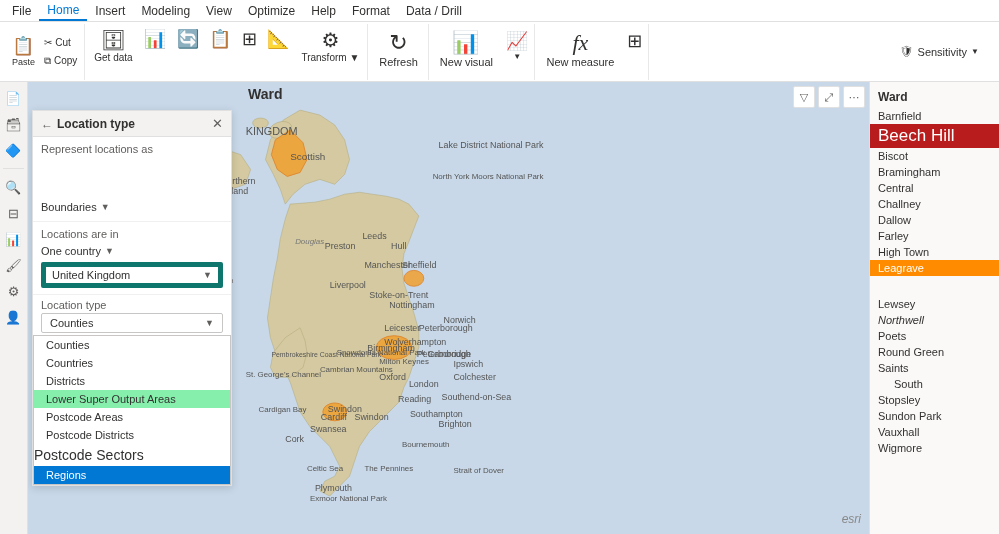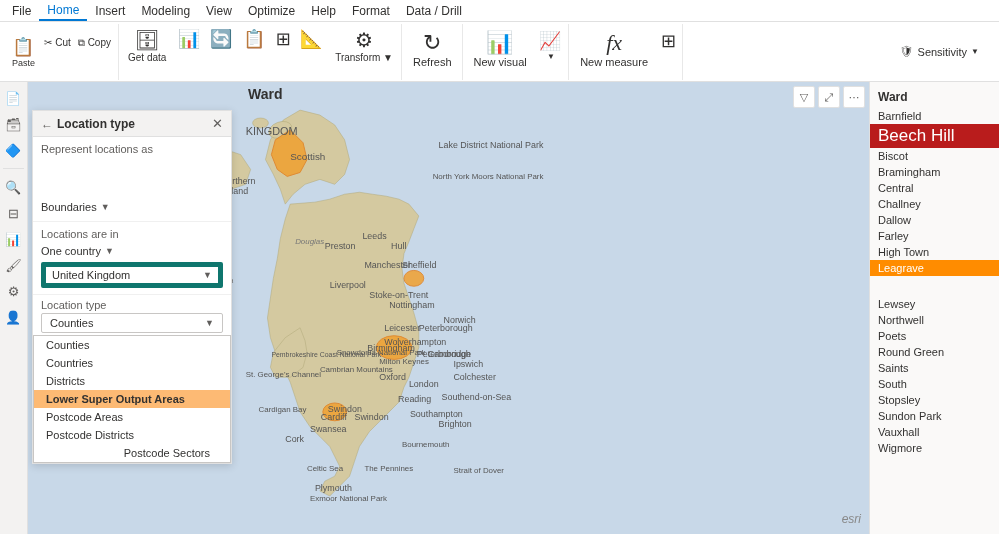--- a/index.html
+++ b/index.html
@@ -23,21 +23,21 @@
 </div>
 
 <div style="display:flex; align-items:center; height:60px; background:#fff; border-bottom:1px solid #e0e0e0; padding:0 4px; gap:1px;">
 
   <div style="display:flex; flex-direction:column; gap:1px; padding:2px 4px; border-right:1px solid #e8e8e8; height:56px; justify-content:center; align-items:center;">
     <div style="display:flex; gap:2px;">
       <button style="display:flex;flex-direction:column;align-items:center;border:none;background:none;cursor:pointer;padding:2px 4px;font-size:10px;color:#323130;">
         <span style="font-size:18px;">📋</span>
         <span style="font-size:9px;">Paste</span>
       </button>
-      <div style="display:flex;flex-direction:row;gap:1px;justify-content:center;">
+      <div style="display:flex;flex-direction:column;gap:1px;justify-content:center;">
         <button style="display:flex;align-items:center;border:none;background:none;cursor:pointer;padding:1px 3px;font-size:10px;color:#323130;height:18px;">✂ Cut</button>
         <button style="display:flex;align-items:center;border:none;background:none;cursor:pointer;padding:1px 3px;font-size:10px;color:#323130;height:18px;">⧉ Copy</button>
       </div>
     </div>
   </div>
 
   <div style="display:flex; align-items:center; padding:0 2px; border-right:1px solid #e8e8e8; height:56px; gap:2px;">
     <button style="display:flex;flex-direction:column;align-items:center;border:none;background:none;cursor:pointer;padding:2px 6px;height:52px;font-size:10px;color:#323130;">
       <span style="font-size:20px;">🗄</span>
       <span style="display:flex;align-items:center;gap:1px;font-size:10px;">Get data</span>
@@ -230,24 +230,25 @@
 
       <div style="display:flex;align-items:center;justify-content:space-between;padding:3px 8px;margin:0 8px 2px 8px;border:1px solid #c8c6c4;border-radius:2px;background:#fff;cursor:pointer;">
         <span style="font-size:11px;color:#323130;">Counties</span>
         <span style="font-size:9px;color:#605e5c;">▼</span>
       </div>
 
       <div style="border:1px solid #c8c6c4;margin:0;background:#fff;">
         <div style="padding:3px 12px;cursor:pointer;font-size:11px;color:#323130;">Counties</div>
         <div style="padding:3px 12px;cursor:pointer;font-size:11px;color:#323130;">Countries</div>
         <div style="padding:3px 12px;cursor:pointer;font-size:11px;color:#323130;">Districts</div>
-        <div style="padding:3px 12px;cursor:pointer;font-size:11px;color:#323130;background:#fdba74;font-weight:bold;">Lower Super Output Areas</div>
+        <div style="padding:3px 12px;cursor:pointer;font-size:11px;color:#323130;background:#86efac;">Lower Super Output Areas</div>
         <div style="padding:3px 12px;cursor:pointer;font-size:11px;color:#323130;">Postcode Areas</div>
         <div style="padding:3px 12px;cursor:pointer;font-size:11px;color:#323130;">Postcode Districts</div>
-        <div style="padding:3px 20px;cursor:pointer;font-size:11px;color:#323130;text-align:right;">Postcode Sectors</div>
+        <div style="padding:3px 0;cursor:pointer;font-size:14px;color:#323130;">Postcode Sectors</div>
+        <div style="padding:3px 12px;cursor:pointer;font-size:11px;color:#fff;background:#0078d4;">Regions</div>
       </div>
 
     </div>
 
     
     <div style="position:absolute;bottom:8px;right:8px;font-size:12px;color:#888;font-style:italic;">esri</div>
 
   </div>
 
   <div style="width:130px;background:#faf9f8;border-left:1px solid #e0e0e0;overflow-y:auto;padding:4px 0;">
@@ -257,24 +258,24 @@
     <div style="padding:2px 8px;font-size:17px;color:#fff;background:#b91c1c;cursor:pointer;">Beech Hill</div>
     <div style="padding:2px 8px;font-size:11px;color:#323130;cursor:pointer;">Biscot</div>
     <div style="padding:2px 8px;font-size:11px;color:#323130;cursor:pointer;">Bramingham</div>
     <div style="padding:2px 8px;font-size:11px;color:#323130;cursor:pointer;">Central</div>
     <div style="padding:2px 8px;font-size:11px;color:#323130;cursor:pointer;">Challney</div>
     <div style="padding:2px 8px;font-size:11px;color:#323130;cursor:pointer;">Dallow</div>
     <div style="padding:2px 8px;font-size:11px;color:#323130;cursor:pointer;">Farley</div>
     <div style="padding:2px 8px;font-size:11px;color:#323130;cursor:pointer;">High Town</div>
     <div style="padding:2px 8px;font-size:11px;color:#fff;background:#ff8c00;cursor:pointer;">Leagrave</div>
     <div style="padding:2px 8px;font-size:11px;color:#323130;cursor:pointer;margin-top:20px;">Lewsey</div>
-    <div style="padding:2px 8px;font-size:11px;color:#323130;cursor:pointer;">Northwell</div>
+    <div style="padding:2px 8px;font-size:11px;color:#323130;cursor:pointer;font-style:italic;">Northwell</div>
     <div style="padding:2px 8px;font-size:11px;color:#323130;cursor:pointer;">Poets</div>
     <div style="padding:2px 8px;font-size:11px;color:#323130;cursor:pointer;">Round Green</div>
     <div style="padding:2px 8px;font-size:11px;color:#323130;cursor:pointer;">Saints</div>
-    <div style="padding:2px 8px;font-size:11px;color:#323130;cursor:pointer;">South</div>
+    <div style="padding:2px 24px;font-size:11px;color:#323130;cursor:pointer;">South</div>
     <div style="padding:2px 8px;font-size:11px;color:#323130;cursor:pointer;">Stopsley</div>
     <div style="padding:2px 8px;font-size:11px;color:#323130;cursor:pointer;">Sundon Park</div>
     <div style="padding:2px 8px;font-size:11px;color:#323130;cursor:pointer;">Vauxhall</div>
     <div style="padding:2px 8px;font-size:11px;color:#323130;cursor:pointer;">Wigmore</div>
   </div>
 
 </div>
 
 </body></html>

